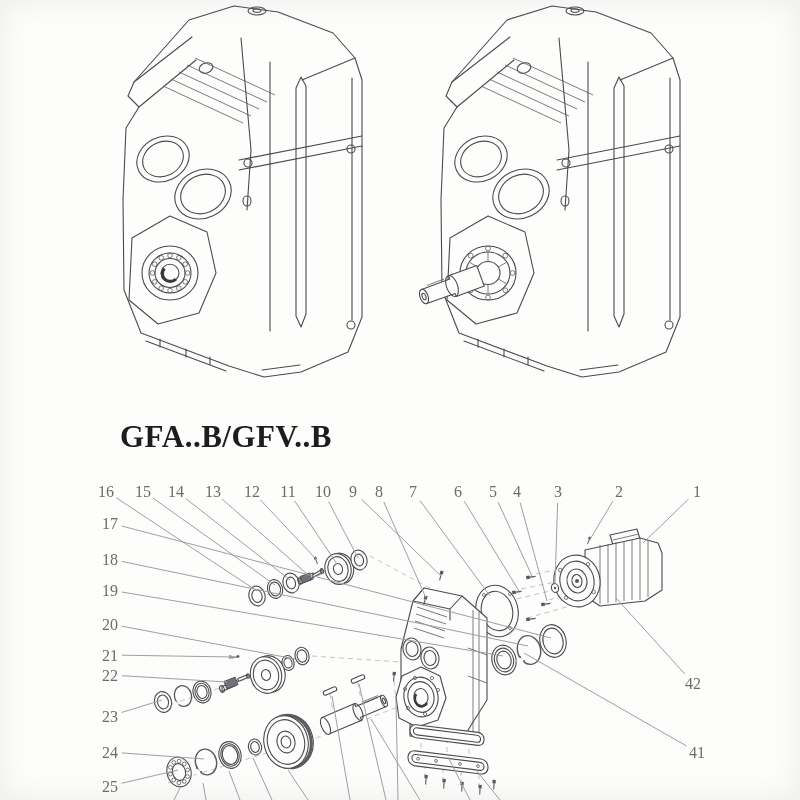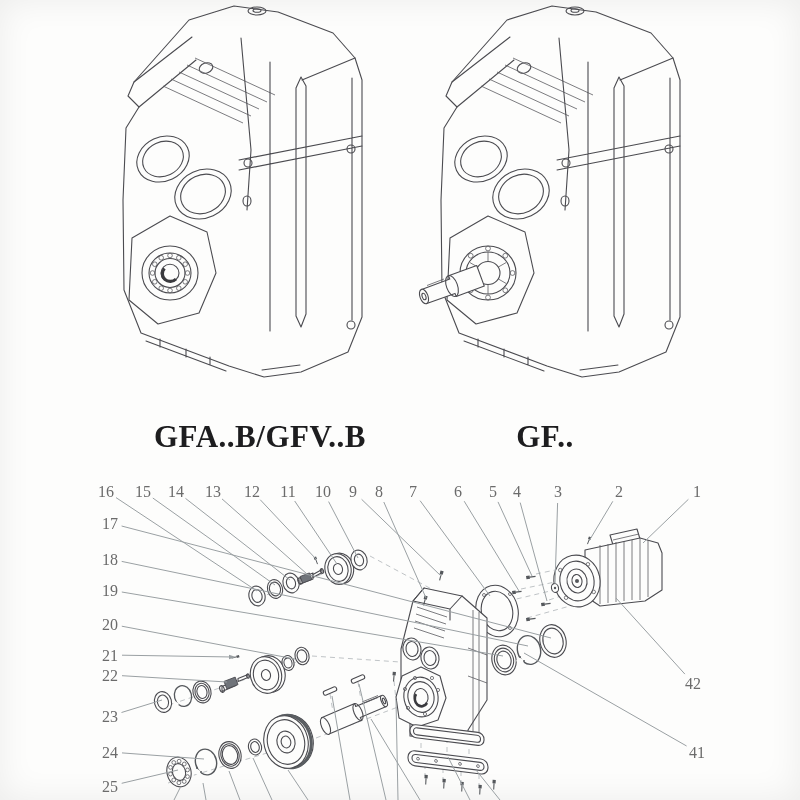--- a/index.html
+++ b/index.html
@@ -5,21 +5,21 @@
   html,body{margin:0;padding:0;background:#e9e9e7;}
   .page{
     position:relative;width:800px;height:800px;background:#fdfdfc;
     overflow:hidden;margin:0 auto;
     box-shadow:inset 0 0 34px rgba(0,0,0,.07);
     font-family:"Liberation Serif","DejaVu Serif",serif;
   }
   .model-label{
     position:absolute;top:416px;height:42px;line-height:42px;
     font-weight:bold;font-size:31px;letter-spacing:.5px;color:#1d1d1f;
-    text-align:center;white-space:nowrap;
+    white-space:nowrap;
   }
   .model-label.left{left:120px;width:280px;}
   .model-label.right{left:465px;width:160px;}
   svg{position:absolute;left:0;top:0;}
   .ln{stroke:#4b4b50;stroke-width:1.1;fill:none;stroke-linejoin:round;stroke-linecap:round;}
   .lnf{stroke:#4b4b50;stroke-width:1.1;fill:#fdfdfc;stroke-linejoin:round;}
   .thin{stroke:#5a5a60;stroke-width:.8;fill:none;}
   .dash{stroke:#b8bcc0;stroke-width:.9;fill:none;stroke-dasharray:5 4;}
   .leader{stroke:#9aa0a3;stroke-width:1;fill:none;}
   .callout{font-family:"Liberation Serif","DejaVu Serif",serif;font-size:16px;fill:#6b6b6b;text-anchor:middle;}
@@ -372,14 +372,13 @@
           <text x="110" y="791.5" class="callout">25</text>
           <line x1="686.6" y1="746.0" x2="524" y2="653" class="leader"></line>
           <text x="697" y="757.5" class="callout">41</text>
           <line x1="684.9" y1="674.1" x2="616" y2="598" class="leader"></line>
           <text x="693" y="688.5" class="callout">42</text>
         </g>
     </g>
   </svg>
 
   <div class="model-label left">GFA..B/GFV..B</div>
-  <div class="model-label right">GF..</div>
 </div>
 
 </body></html>

